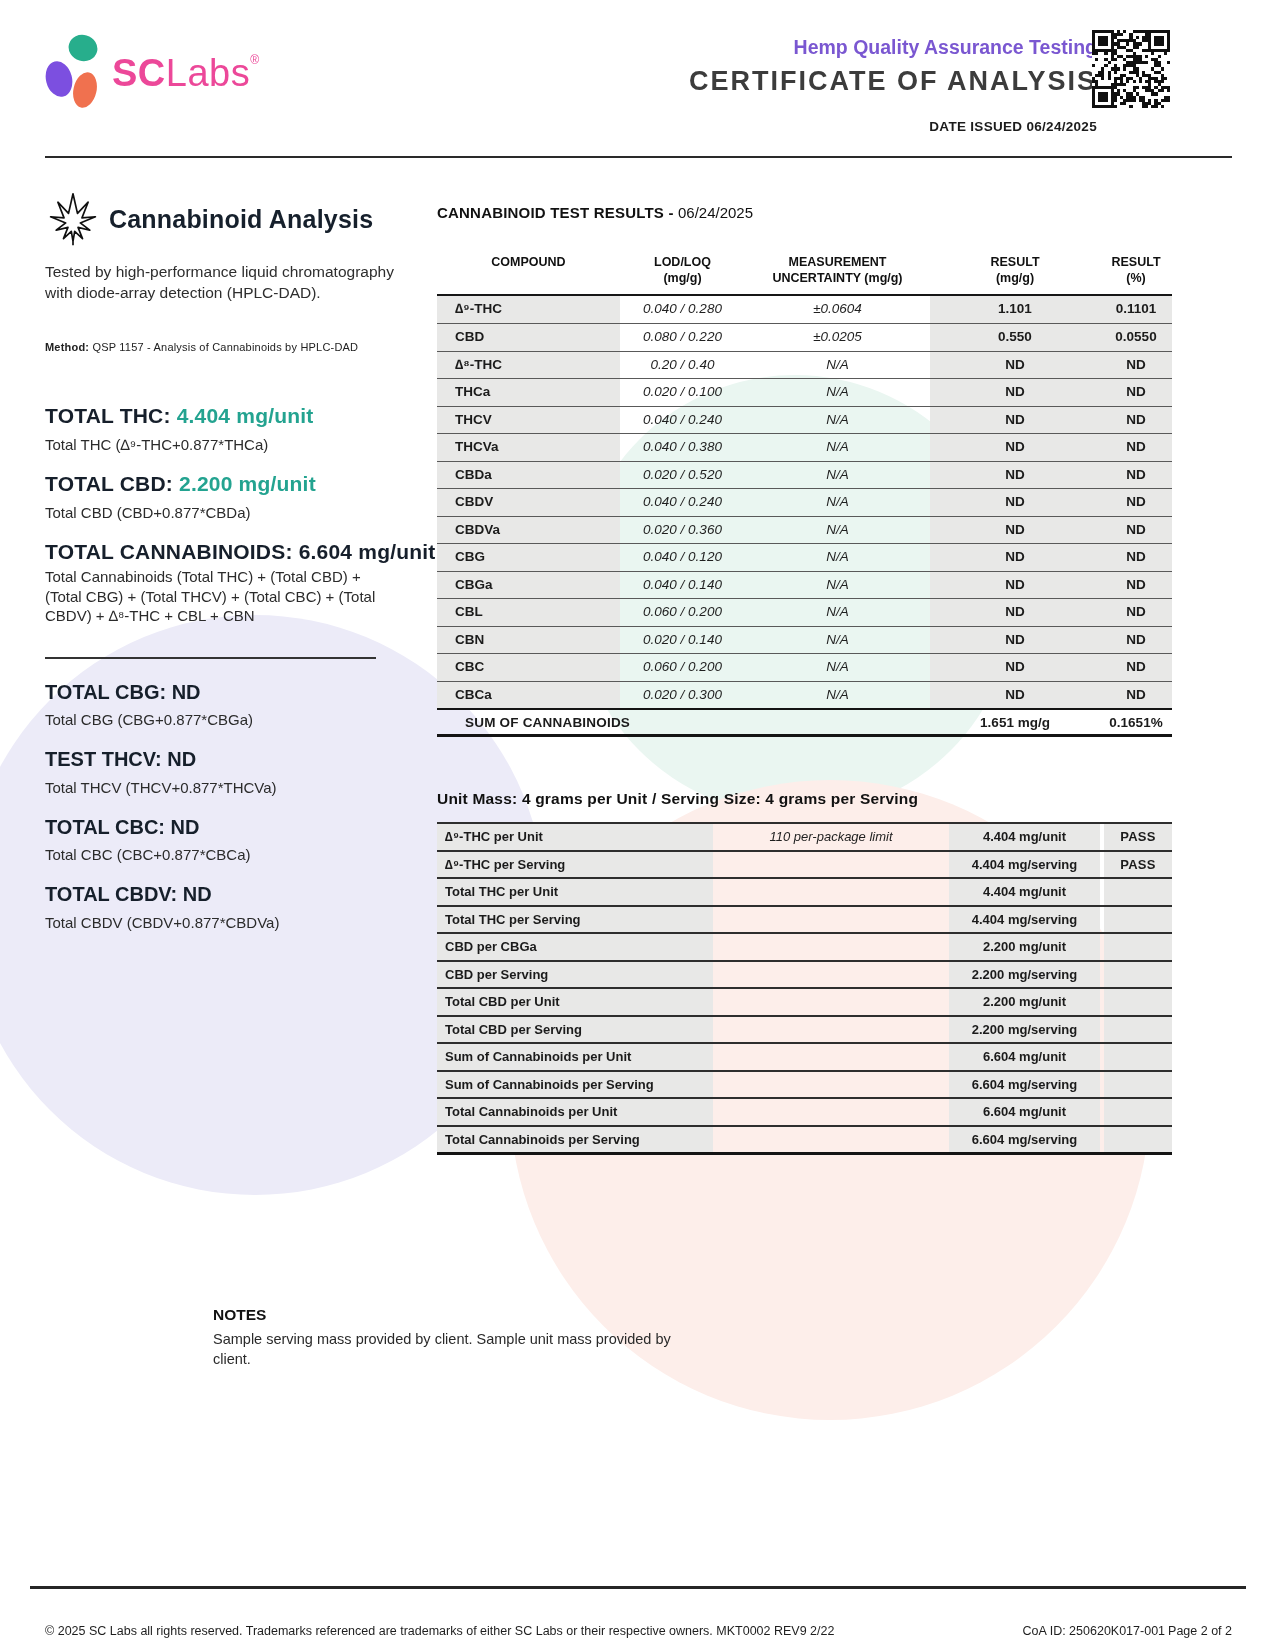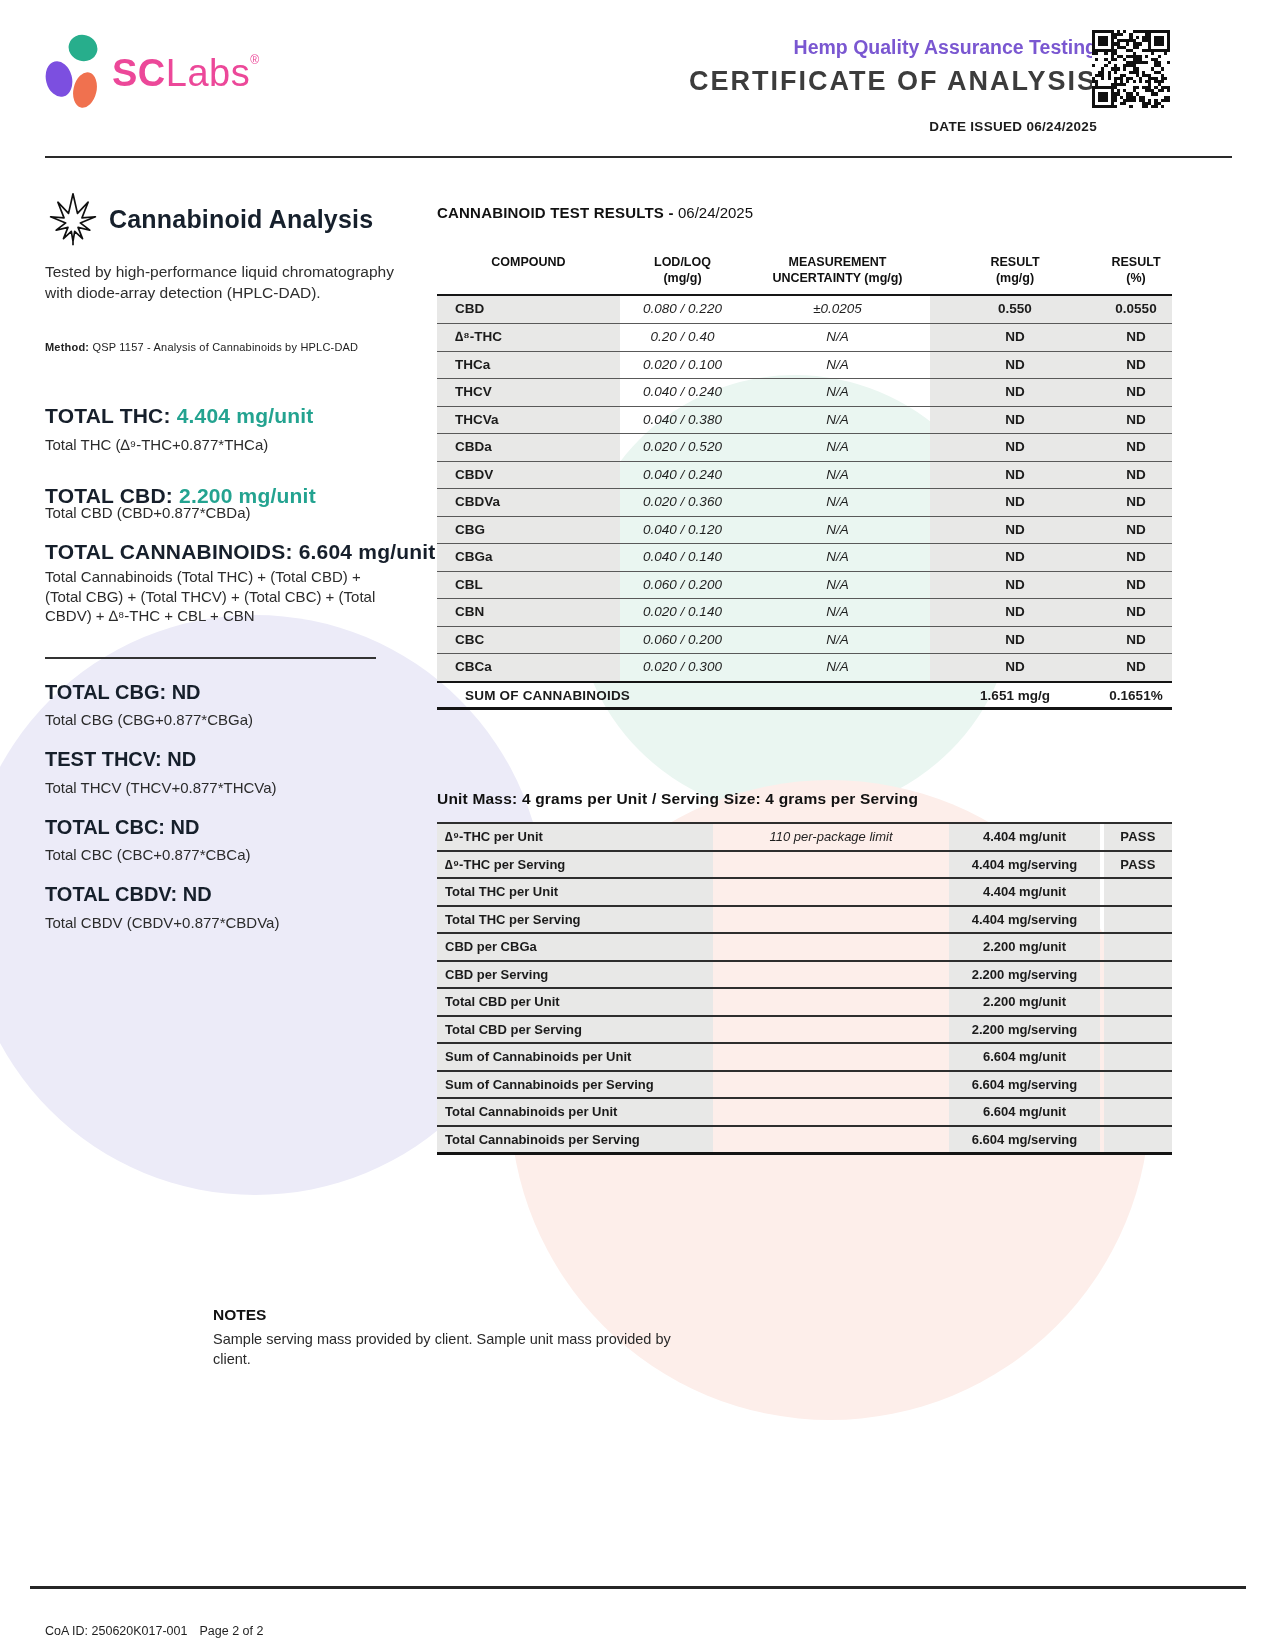--- a/index.html
+++ b/index.html
@@ -75,21 +75,21 @@
 
   
   .notes{left:213px;top:1306px;width:478px;}
   .notes-h{font-weight:800;font-size:15.5px;color:#111;}
   .notes-b{font-size:14.5px;color:#2a2a2a;margin-top:5px;line-height:1.4;width:462px;}
 
   
   .footrule{left:30px;top:1586px;width:1216px;height:3px;background:#262626;}
   .foot1{left:45px;top:1598px;width:1190px;font-size:12.5px;color:#1e1e1e;white-space:nowrap;letter-spacing:.1px;}
   .foot2{left:45px;top:1624px;width:1187px;display:flex;justify-content:space-between;font-size:12.5px;color:#1e1e1e;}
-  .foot2 .right{display:flex;gap:12px;}
+  .foot2 .right{display:flex;gap:3px;}
 </style>
 </head>
 <body>
 
 <div class="page">
 
   <div class="bgcircle c-lavender"></div>
   <div class="bgcircle c-mint"></div>
   <div class="bgcircle c-pink"></div>
 
@@ -431,21 +431,21 @@
     <svg class="secicon" viewBox="0 0 100 100" fill="none" stroke="#101010" stroke-width="3" stroke-linejoin="round">
       <path d="M50,97 L50,90 L47,72 L33,85 L41,65 L20,70 L37,57 L10,46 L34,48 L23,20 L42,40 L50,5 L58,40 L77,20 L66,48 L90,46 L63,57 L80,70 L59,65 L67,85 L53,72 L50,90"></path>
     </svg>
     <div class="sectitle">Cannabinoid Analysis</div>
   </div>
   <div class="layer method"><b>Method:</b><span> QSP 1157 - Analysis of Cannabinoids by HPLC-DAD</span></div>
 
   <div class="layer tot-label" style="left:45px;top:404px;"><span>TOTAL THC: </span><span class="teal">4.404 mg/unit</span></div>
   <div class="layer formula" style="left:45px;top:435px;">Total THC (∆⁹-THC+0.877*THCa)</div>
 
-  <div class="layer tot-label" style="left:45px;top:484px;"><span>TOTAL CBD: </span><span class="teal">2.200 mg/unit</span></div>
+  <div class="layer tot-label" style="left:45px;top:472px;"><span>TOTAL CBD: </span><span class="teal">2.200 mg/unit</span></div>
   <div class="layer formula" style="left:45px;top:503px;">Total CBD (CBD+0.877*CBDa)</div>
 
   <div class="layer tot-label" style="left:45px;top:540px;"><span>TOTAL CANNABINOIDS: </span><span class="dark">6.604 mg/unit</span></div>
   <div class="layer formula" style="left:45px;top:567px;">Total Cannabinoids (Total THC) + (Total CBD) + (Total CBG) + (Total THCV) + (Total CBC) + (Total CBDV) + ∆⁸-THC + CBL + CBN</div>
 
   <div class="layer divider"></div>
 
   <div class="layer tot2-label" style="left:45px;top:681px;">TOTAL CBG: ND</div>
   <div class="layer formula" style="left:45px;top:710px;">Total CBG (CBG+0.877*CBGa)</div>
 
@@ -478,20 +478,27 @@
           <div>RESULT</div>
           <div>(mg/g)</div>
         </div>
       <div class="hcell">
           <div>RESULT</div>
           <div>(%)</div>
         </div>
     </div>
     <div class="t1body">
 
+        <div class="t1grid t1row">
+          <div class="cell comp">∆⁹-THC</div>
+          <div class="cell lod">0.040 / 0.280</div>
+          <div class="cell unc">±0.0604</div>
+          <div class="cell mg">1.101</div>
+          <div class="cell pct">0.1101</div>
+        </div>
 
         <div class="t1grid t1row">
           <div class="cell comp">CBD</div>
           <div class="cell lod">0.080 / 0.220</div>
           <div class="cell unc">±0.0205</div>
           <div class="cell mg">0.550</div>
           <div class="cell pct">0.0550</div>
         </div>
 
         <div class="t1grid t1row">
@@ -706,19 +713,20 @@
       </div>
     </div>
 
   <div class="layer notes">
     <div class="notes-h">NOTES</div>
     <div class="notes-b">Sample serving mass provided by client. Sample unit mass provided by client.</div>
   </div>
 
   <div class="layer footrule"></div>
   <div class="layer foot2">
+    <span>© 2025 SC Labs all rights reserved. Trademarks referenced are trademarks of either SC Labs or their respective owners. MKT0002 REV9 2/22</span>
     <span class="right">
       <span>CoA ID: 250620K017-001</span>
       <span>Page 2 of 2</span>
     </span>
   </div>
 
 </div>
 
 </body></html>

